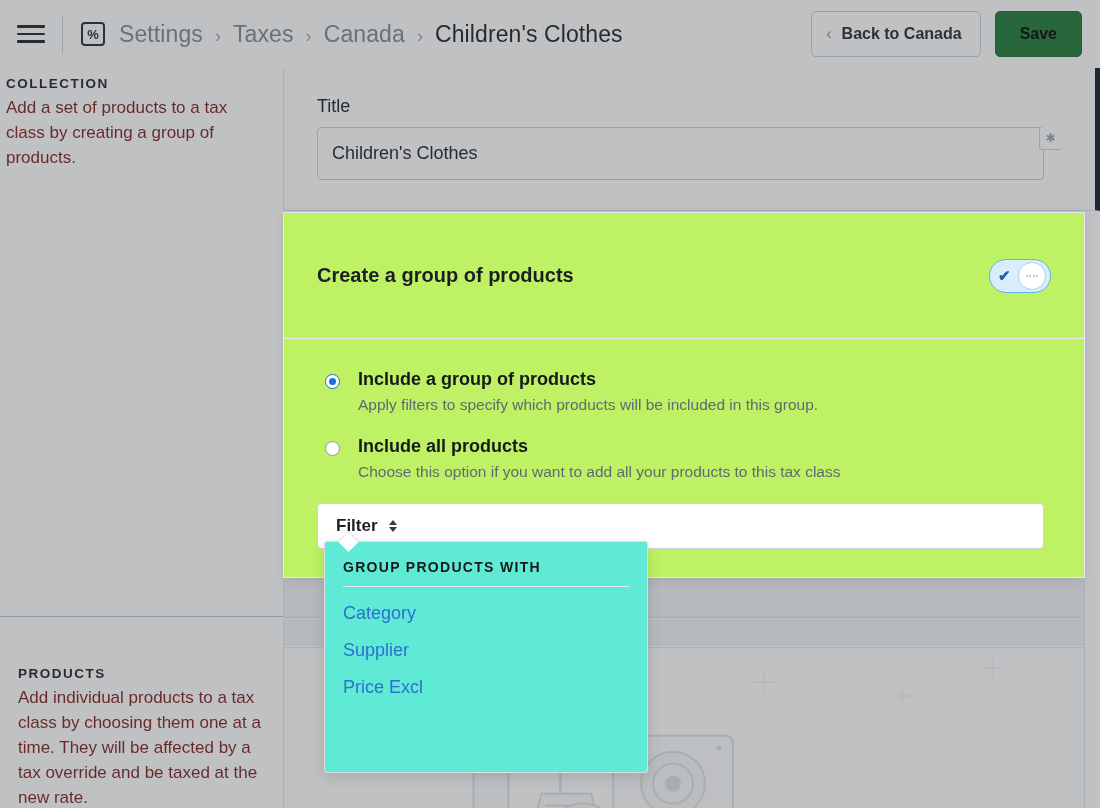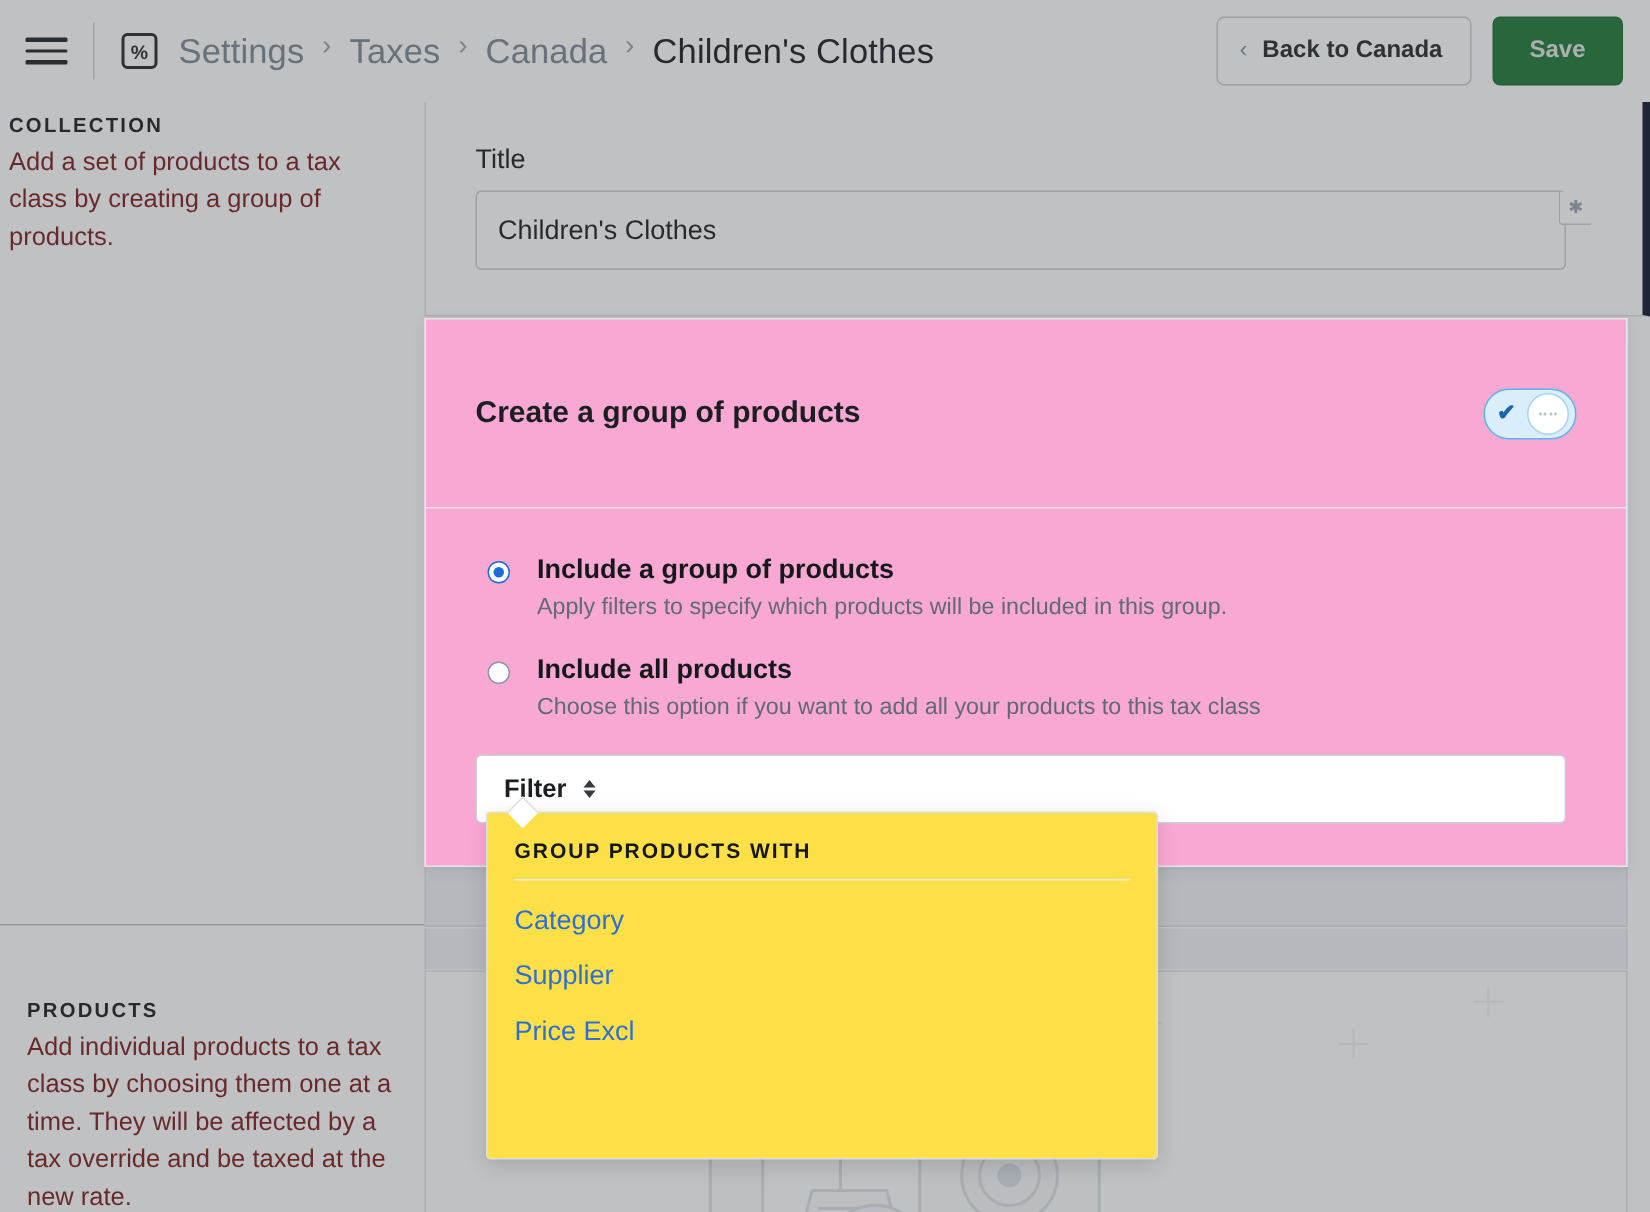--- a/index.html
+++ b/index.html
@@ -60,21 +60,21 @@
     border: 2px solid #262b2e;
     border-radius: 4px;
     display: flex; align-items: center; justify-content: center;
     font-size: 13px; font-weight: 700;
     color: #262b2e;
     line-height: 1;
     margin-right: 14px;
     flex: none;
   }
   .crumbs {
-    display: flex; align-items: flex-start;
+    display: flex; align-items: flex-end;
     gap: 12px;
     font-size: 23px;
     letter-spacing: .1px;
     white-space: nowrap;
     flex: 1 1 auto;
     overflow: hidden;
   }
   .crumb { color: #7e8a93; cursor: pointer; }
   .crumb.last { color: #1a1e21; cursor: default; }
   .crumb-sep {
@@ -92,21 +92,21 @@
     font-size: 16px; font-weight: 700; color: #262b2e;
     cursor: pointer;
   }
   .btn-back .chev { color: #8b969e; font-size: 16px; font-weight: 400; }
   .btn-save {
     height: 46px; padding: 0 24px;
     background: #1f7a35;
     border: 1px solid #1b6c2f;
     border-radius: 5px;
     display: flex; align-items: center;
-    font-size: 16px; font-weight: 700; color: #e5e5e5;
+    font-size: 16px; font-weight: 700; color: #000000;
     cursor: pointer;
   }
 
   
   .rail {
     position: absolute;
     left: 0; top: 68px;
     width: 283px; height: 740px;
     background: #ffffff;
     padding: 8px 22px 0 6px;
@@ -185,21 +185,21 @@
   #dim-top    { left:0;    top:0;    width:1100px; height:212px; }
   #dim-bottom { left:0;    top:578px; width:1100px; height:230px; }
   #dim-left   { left:0;    top:212px; width:283px;  height:366px; }
   #dim-right  { left:1085px; top:212px; width:15px; height:366px; }
 
   
   .focus-card {
     position: absolute;
     left: 283px; top: 212px;
     width: 802px; height: 366px;
-    background: #f9a8d4;
+    background: #bef264;
     border: 1px solid #e3e7ea;
     box-shadow: 0 2px 10px rgba(0,0,0,0.08);
     z-index: 5;
   }
   .focus-head {
     height: 126px;
     padding: 0 33px;
     display: flex; align-items: center; justify-content: space-between;
     border-bottom: 1px solid #e4e8eb;
   }
@@ -294,22 +294,22 @@
     border-left: 4.5px solid transparent;
     border-right: 4.5px solid transparent;
   }
   .stepper b.up   { border-bottom: 5px solid #343a3f; }
   .stepper b.down { border-top: 5px solid #343a3f; }
 
   
   .popover {
     position: absolute;
     left: 324px; top: 541px;
-    width: 448px; height: 232px;
-    background: #fde047;
+    width: 324px; height: 232px;
+    background: #5eead4;
     border: 1px solid #dcdfe2;
     border-radius: 3px;
     box-shadow: 0 4px 14px rgba(0,0,0,0.13);
     z-index: 30;
     padding: 0 18px;
   }
   .popover::before {
     content: "";
     position: absolute;
     left: 16px; top: -8px;

